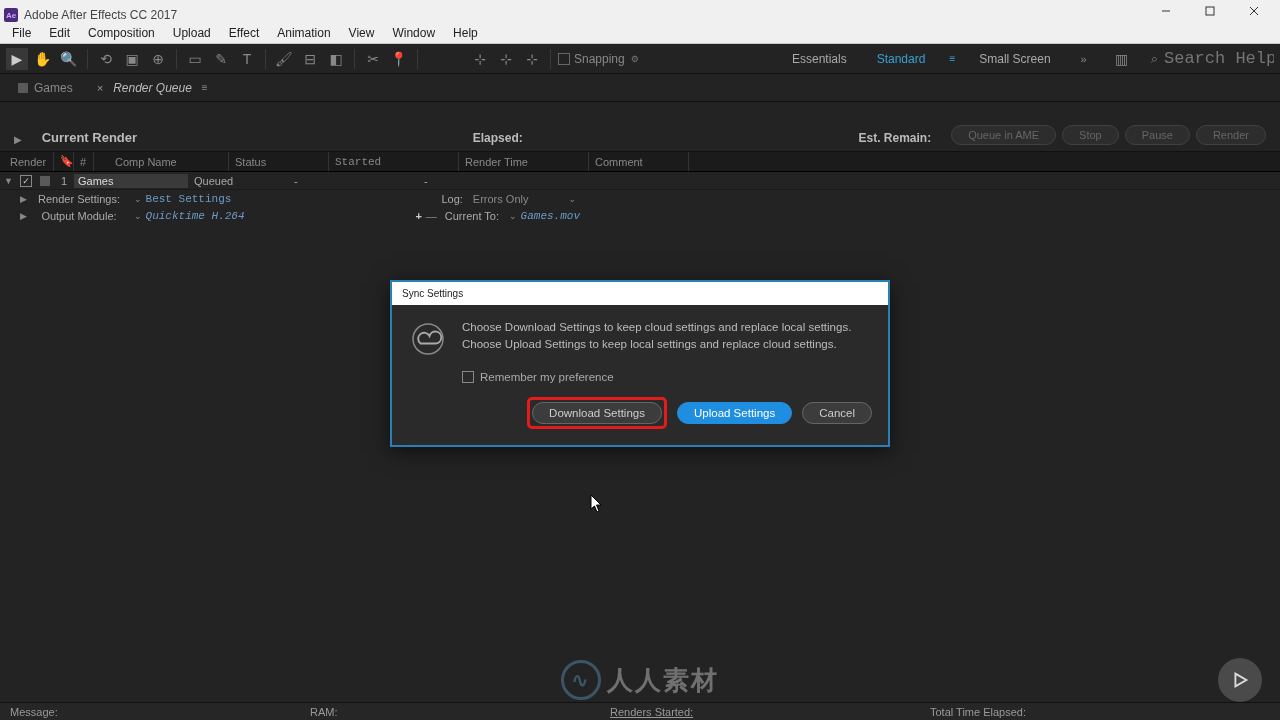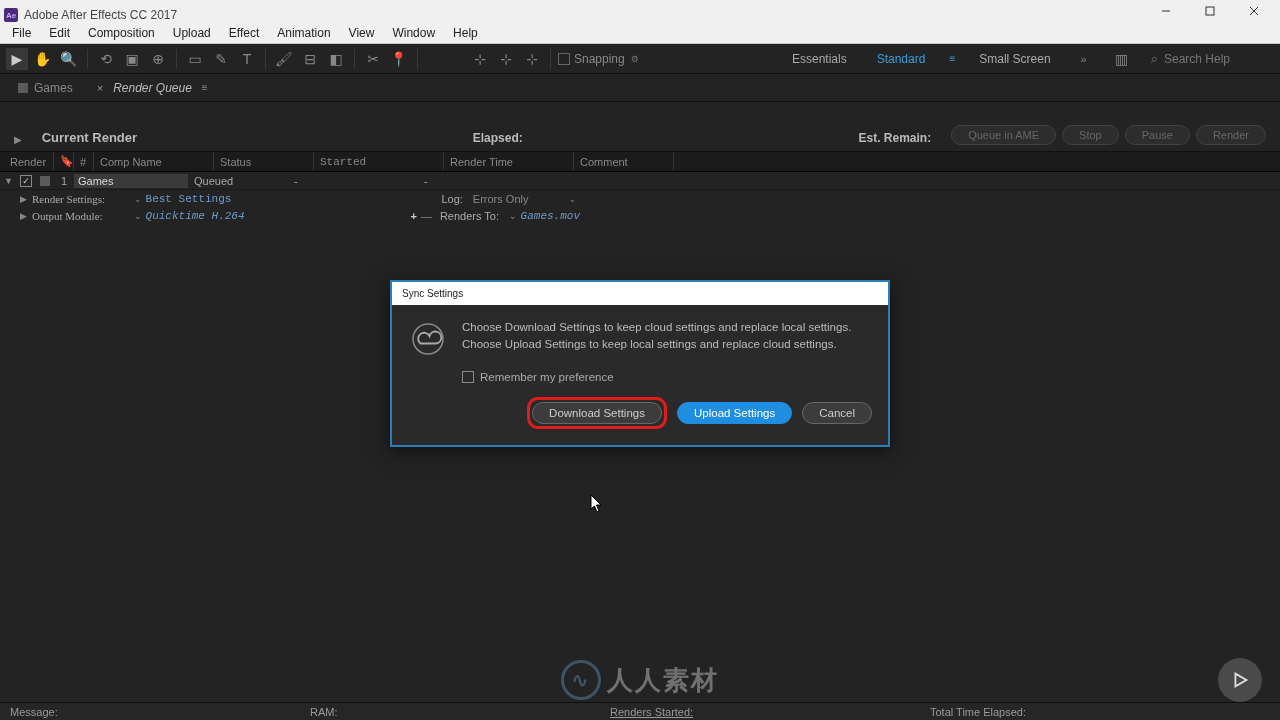--- a/index.html
+++ b/index.html
@@ -22,21 +22,21 @@
 .tbtn.active { background:#383838; color:#ccc;}
 .tdiv { width:1px; height:20px; background:#393939; margin:0 3px; }
 .snap { display:flex; align-items:center; gap:4px; color:#888; }
 .snapcb { width:12px; height:12px; border:1px solid #666; }
 .ws { display:flex; gap:18px; margin-left:auto; align-items:center;}
 .wsitem { font-size:12px; color:#aaa; padding:4px 6px; }
 .wsitem.active { color:#3a9fd6; }
 .ws .arrows { color:#888; font-size:11px; margin-left:6px;}
 .searchwrap { display:flex; align-items:center; gap:6px; margin-left:14px; color:#777;}
 .searchwrap .sicon { font-size:13px; }
-.searchwrap input { background:transparent; border:none; color:#e5e5e5; font-size:12px; width:110px; outline:none;}
+.searchwrap input { background:transparent; border:none; color:#e5e5e5; font-size:17px; width:110px; outline:none;font-family:Liberation Mono, monospace;}
 
 
 .tabs { height:28px; background:#232323; display:flex; align-items:center; padding:0 10px; gap:8px; border-bottom:1px solid #111;}
 .tab { display:flex; align-items:center; gap:6px; padding:4px 8px; font-size:12px; color:#888; }
 .tab .sq { width:10px; height:10px; background:#5a5a5a; }
 .tab .x { color:#999; margin-right:4px; font-size:11px;}
 .tab.active { color:#bbb; font-style:italic;}
 .tab .menu3 { color:#888; font-size:10px; margin-left:4px;}
 
 
@@ -44,36 +44,36 @@
 .rhead .lbl { font-weight:600; color:#bbb; font-size:13px;}
 .rhead .stat { color:#bbb; font-size:12px; font-weight:600;}
 .rhead .btns { margin-left:auto; display:flex; gap:6px;}
 .rhead .rbtn { background:#2d2d2d; border:1px solid #414141; border-radius:10px; padding:3px 16px; font-size:11px; color:#666;}
 .rhead .spc { flex:1;}
 .rhead .arr { color:#888; font-size:10px;}
 
 
 .qhdr { height:20px; background:#1b1b1b; display:flex; align-items:center; padding:0 4px; font-size:11px; color:#888; border-bottom:1px solid #000;}
 .qhdr div { border-right:1px solid #333; padding:0 6px; height:100%; display:flex; align-items:center;}
-.c-render{width:50px;} .c-lbl{width:20px;} .c-num{width:20px;} .c-comp{width:120px;} .c-status{width:100px;} .c-started{width:130px;font-family:Liberation Mono, monospace;} .c-rtime{width:130px;} .c-comment{width:100px;}
+.c-render{width:50px;} .c-lbl{width:20px;} .c-num{width:20px;} .c-comp{width:120px;margin-left:15px;} .c-status{width:100px;} .c-started{width:130px;font-family:Liberation Mono, monospace;} .c-rtime{width:130px;} .c-comment{width:100px;}
 
 
 .qrow { height:18px; display:flex; align-items:center; padding:0 4px; font-size:11px; border-bottom:1px solid #1a1a1a;}
 .qrow .tw { width:12px; color:#888; font-size:9px;}
 .qrow .cb { width:12px; height:12px; border:1px solid #888; margin:0 4px; display:flex; align-items:center; justify-content:center;}
 .qrow .cb.checked::after{content:"✓"; font-size:9px; color:#ccc;}
 .qrow .clr { width:10px; height:10px; background:#5a5a5a; margin:0 4px;}
 .qrow .n { width:20px; text-align:center;}
 .qrow .cname { width:114px; background:#3a3a3a; padding:1px 4px; color:#ddd;}
 .qrow .stat { width:100px; padding-left:6px;}
 .qrow .dash { padding-left:6px;}
 
 .qsub { height:17px; display:flex; align-items:center; font-size:11px; padding-left:20px;}
 .qsub .tw{width:12px; color:#888; font-size:9px;}
-.qsub .lbl{color:#aaa; text-align:left; width:98px; padding-right:4px;font-family:Liberation Serif, serif;}
+.qsub .lbl{color:#aaa; text-align:center; width:98px; padding-right:4px;}
 .qsub .dd{color:#888; font-size:9px; margin:0 4px;}
 .qsub .link{color:#6b9bc7;font-family:Liberation Mono, monospace;}
 .qsub .link.it{font-style:italic;}
 .qsub .plus{color:#ccc; font-weight:bold; margin:0 4px;}
 .qsub .out{margin-left:auto; display:flex; align-items:center; margin-right:700px;}
 .qsub .outlbl{color:#aaa; margin-right:6px;}
 .qsub .sel{display:flex; align-items:center; background:transparent; color:#888; padding:1px 4px;}
 .qsub .sel .ar{margin-left:40px; font-size:9px;}
 
 
@@ -83,21 +83,21 @@
 .dlg-body { padding:14px 16px 16px;}
 .dlg-row1 { display:flex; gap:14px; align-items:flex-start;}
 .ccicon { width:40px; height:40px; display:flex; align-items:center; justify-content:center;}
 .ccicon svg{width:36px; height:36px;}
 .dlg-text { font-size:11.5px; color:#bbb; line-height:1.5;}
 .dlg-cb { margin:12px 0 14px 54px; display:flex; align-items:center; gap:6px; font-size:11.5px; color:#aaa;}
 .dlg-cb .box{width:12px; height:12px; border:1px solid #888;}
 .dlg-btns { display:flex; justify-content:flex-end; gap:10px; align-items:center;}
 .dlg-btn { border-radius:11px; padding:4px 16px; font-size:11.5px; border:1px solid #666; background:#3c3c3c; color:#ccc; cursor:pointer;}
 .dlg-btn.primary { background:#1f8de0; border-color:#1f8de0; color:#fff;}
-.highlight-box { border:3px solid #e21b1b; padding:2px; border-radius:11px; display:inline-flex;}
+.highlight-box { border:3px solid #e21b1b; padding:2px; border-radius:5px; display:inline-flex;}
 
 
 .statusbar { position:absolute; bottom:0; left:0; right:0; height:18px; background:#262626; display:flex; align-items:center; padding:0 10px; font-size:11px; color:#999; gap:40px; border-top:1px solid #111;}
 .statusbar .s1{width:260px;} .statusbar .s2{width:260px;} .statusbar .s3{width:280px;text-decoration:underline;} .statusbar .s4{}
 
 
 .watermark { position:absolute; left:50%; top:680px; transform:translate(-50%,-50%); display:flex; align-items:center; gap:6px; opacity:0.35; color:#fff; font-size:26px; font-weight:bold; letter-spacing:2px; pointer-events:none;}
 .watermark .wmicon{width:40px;height:40px;border:3px solid #6bb0e0;border-radius:50%;display:flex;align-items:center;justify-content:center;color:#6bb0e0;font-size:20px;}
 .cursor { position:absolute; left:590px; top:494px; width:14px; height:20px; pointer-events:none;}
 .playbtn { position:absolute; right:18px; bottom:18px; width:44px; height:44px; border-radius:50%; background:#4a4a4a; display:flex; align-items:center; justify-content:center;}
@@ -249,21 +249,21 @@
 
 <div class="qsub">
   <span class="tw">▶</span>
   <span class="lbl">Output Module:</span>
   <span class="dd">⌄</span>
   <span class="link it">Quicktime H.264</span>
   <span style="flex:1"></span>
   <span class="plus" style="margin-left:130px">+</span>
   <span style="color:#888;margin-right:8px">—</span>
   <div class="out">
-    <span class="outlbl">Renders To:</span>
+    <span class="outlbl">Current To:</span>
     <span class="dd">⌄</span>
     <span class="link it">Games.mov</span>
   </div>
 </div>
 
 <div class="dlg-backdrop"></div>
 <div class="dialog">
   <div class="dlg-title">Sync Settings</div>
   <div class="dlg-body">
     <div class="dlg-row1">

